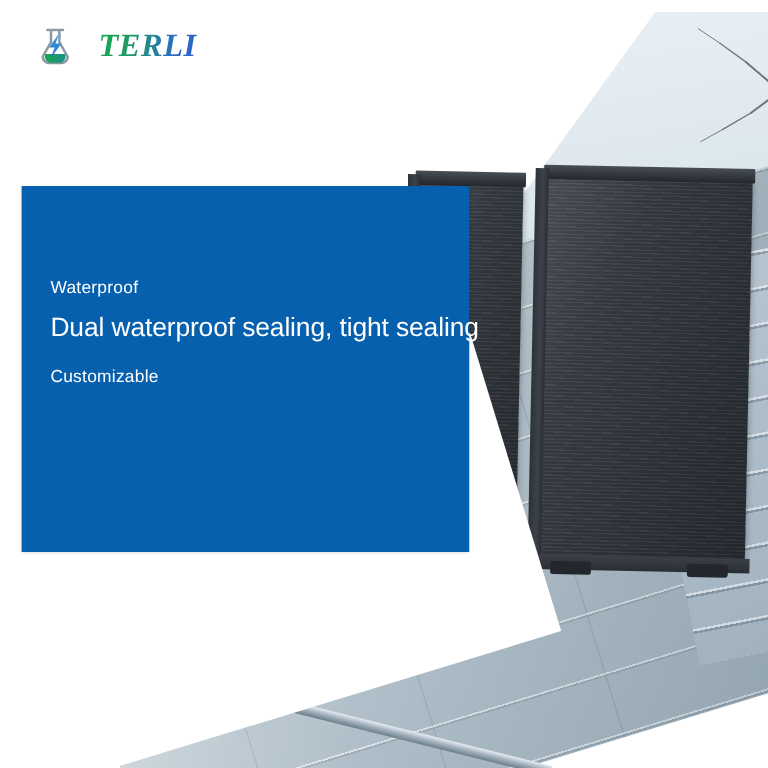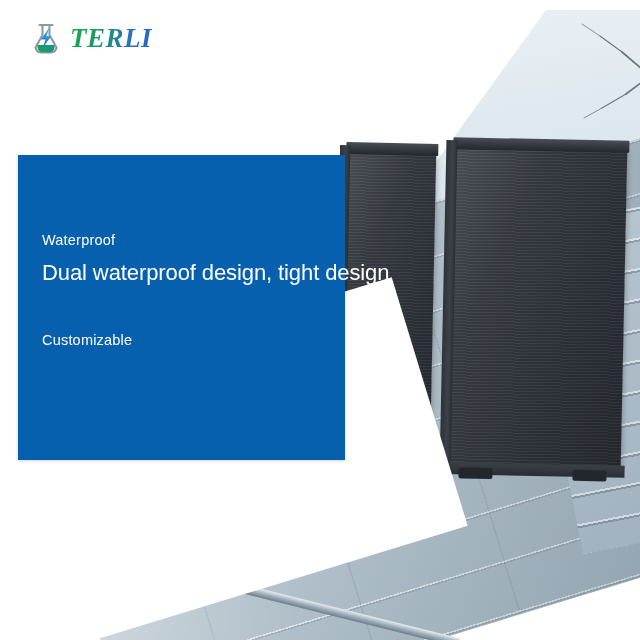--- a/index.html
+++ b/index.html
@@ -239,39 +239,39 @@
     transform: rotate(14deg);
     transform-origin: 0 0;
     border-radius: 2px;
   }
 
   
   .callout {
     position: absolute;
     left: 18px;
     top: 155px;
-    width: 327px;
+    width: 373px;
     height: 305px;
     background: #0760ad;
     box-shadow: 0 1px 3px rgba(0,0,0,.18);
   }
   .callout-inner {
     position: absolute;
     left: 12px;
     right: 14px;
     top: 0;
     bottom: 0;
   }
   .feature {
     position: absolute;
     left: 12px;
     right: 8px;
   }
   #feature-1 { top: 78px; }
-  #feature-2 { top: 178px; }
+  #feature-2 { top: 152px; }
 
   .feature-label {
     color: #ffffff;
     font-size: 14.5px;
     font-weight: 400;
     letter-spacing: .2px;
     line-height: 1.1;
     margin: 0 0 11px 0;
     white-space: nowrap;
   }
@@ -285,21 +285,21 @@
     white-space: nowrap;
   }
 
   
   .logo {
     position: absolute;
     left: 26px;
     top: 18px;
     display: flex;
     align-items: center;
-    gap: 4px;
+    gap: 16px;
   }
   .logo-mark { display: block; }
   .logo-word {
     font-size: 27px;
     font-weight: 700;
     font-style: italic;
     letter-spacing: .5px;
     font-family: "Liberation Serif", serif;
     background: linear-gradient(100deg, #16a94d 0%, #1d9a63 32%, #2a72bd 72%, #2a5fd0 100%);
     -webkit-background-clip: text;
@@ -369,21 +369,21 @@
     <div class="mask-left"></div>
     <div class="mask-top"></div>
     <div class="mask-topleft"></div>
   </div>
 
   <div class="callout">
     <div class="callout-inner">
 
       <div class="feature" id="feature-1">
         <p class="feature-label">Waterproof</p>
-        <p class="feature-headline">Dual waterproof design, tight design</p>
+        <p class="feature-headline">Dual waterproof sealing, tight sealing</p>
       </div>
 
       <div class="feature" id="feature-2">
         <p class="feature-label">Customizable</p>
       </div>
 
     </div>
   </div>
 
   <div class="logo">

